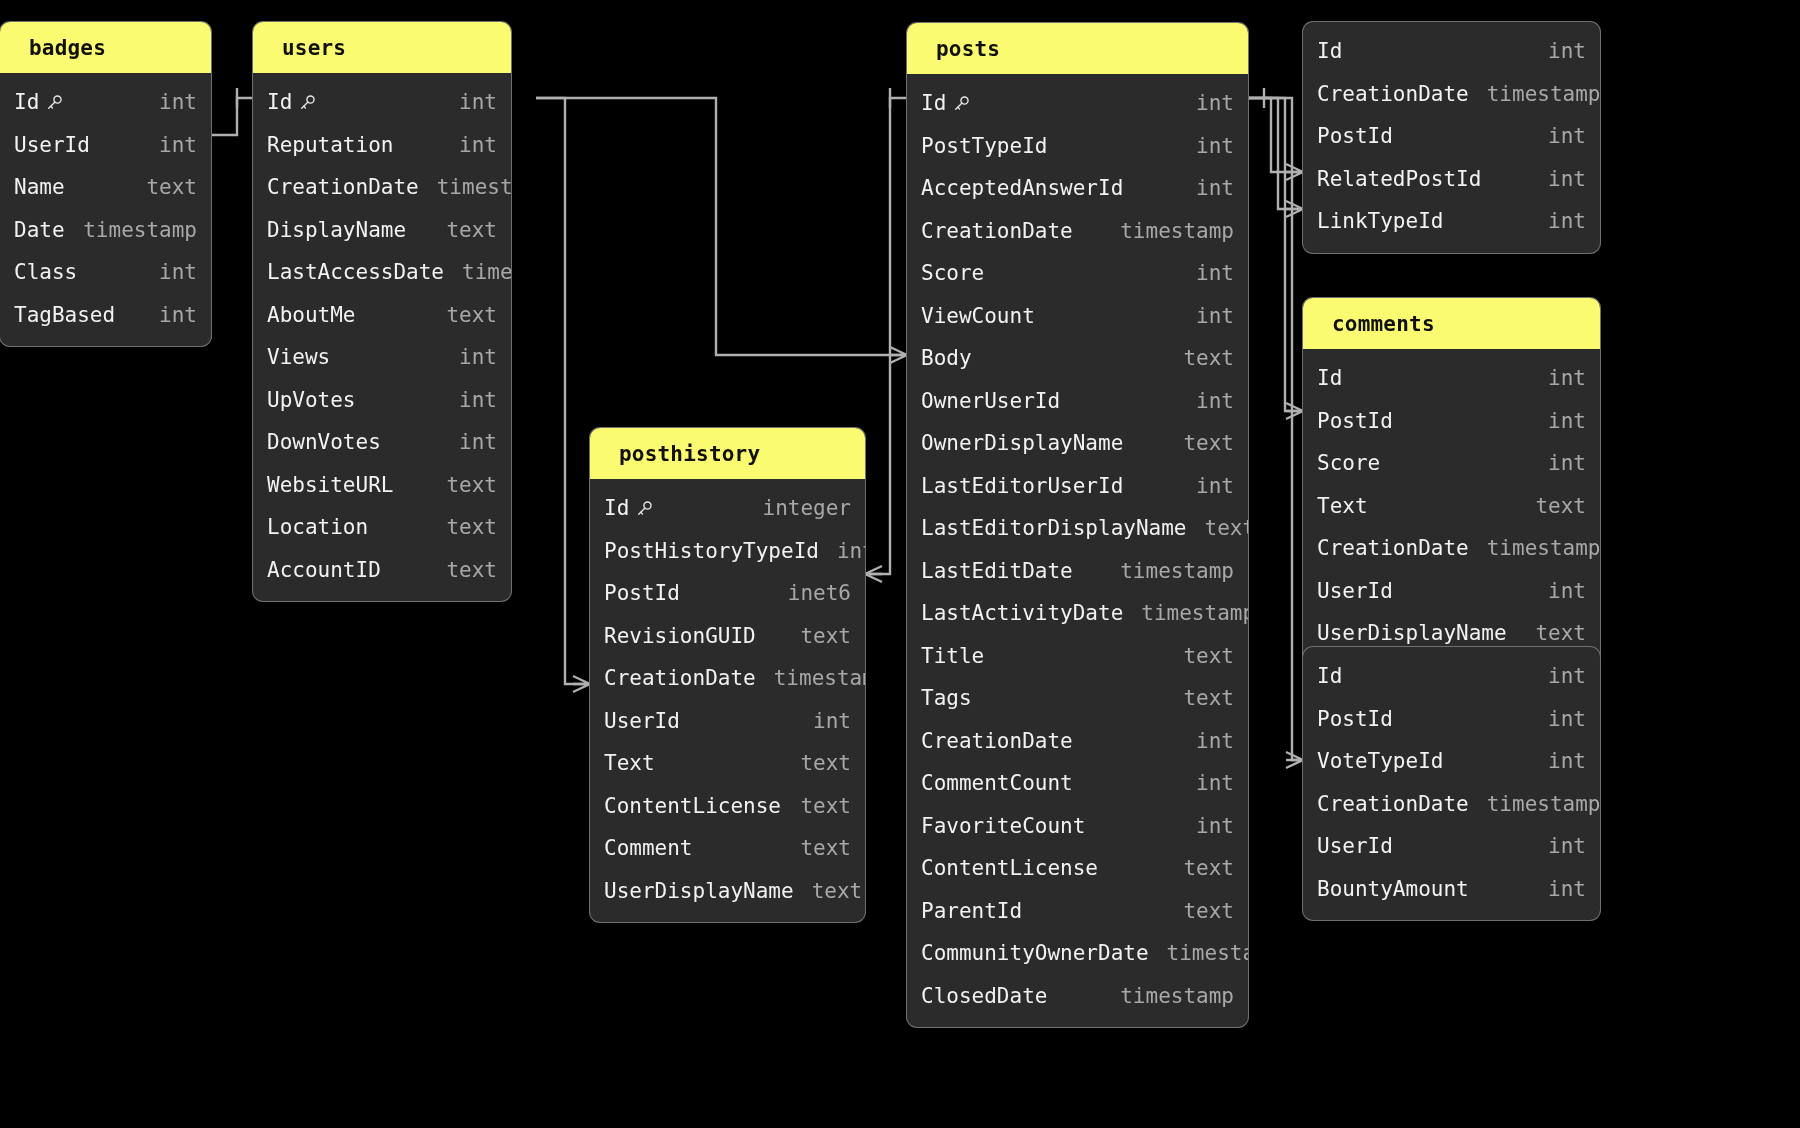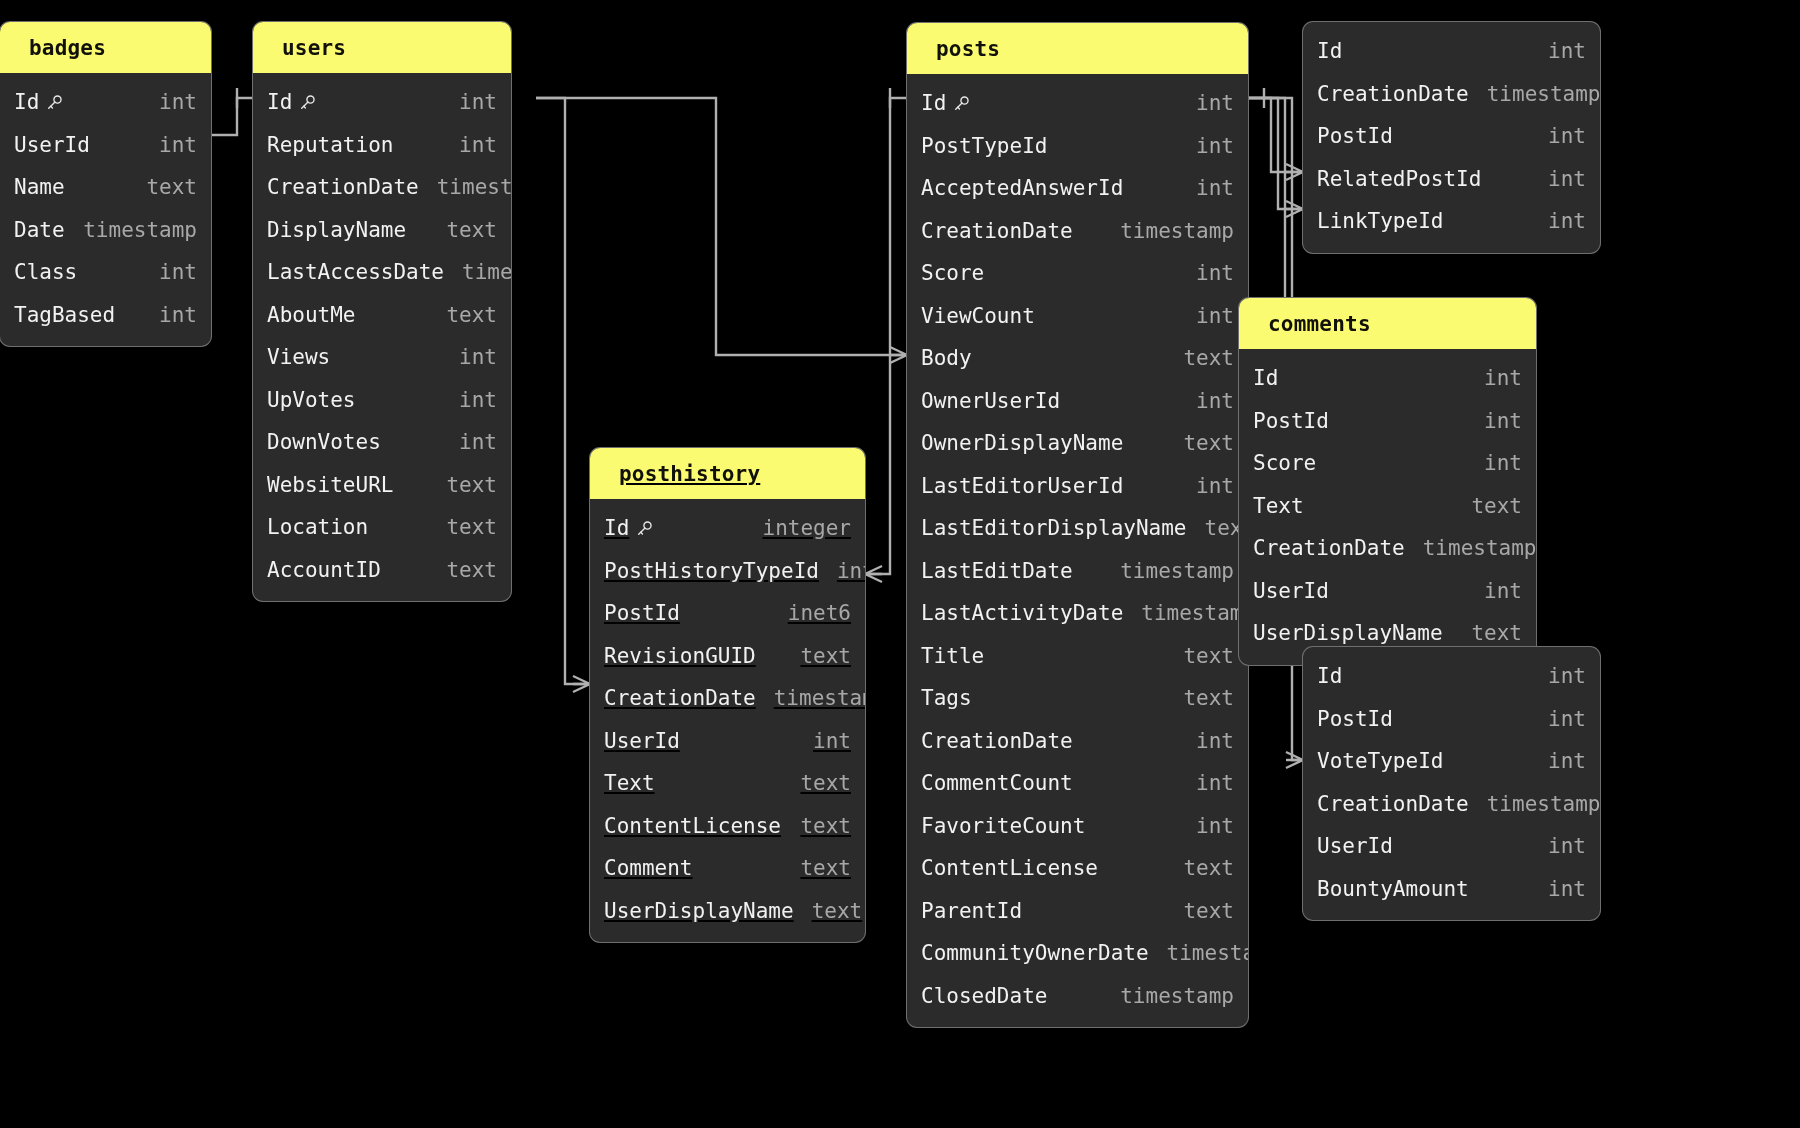--- a/index.html
+++ b/index.html
@@ -225,21 +225,21 @@
             <span class="field-type">text</span>
           </div>
           <div class="field">
             <div class="field-name">
               <span>AccountID</span>
             </div>
             <span class="field-type">text</span>
           </div>
         </div>
       </div>
-      <div class="table" style="left: 590px; top: 448px; width: 275px; text-decoration: underline;">
+      <div class="table" style="left: 590px; top: 428px; width: 275px;">
         <div class="table-header">posthistory</div>
         <div class="table-body">
           <div class="field">
             <div class="field-name">
               <span>Id</span>
               <span class="key-icon">
                 <svg width="17" height="17" viewBox="0 0 20 20">
                   <circle cx="13.5" cy="6.5" r="4.2" fill="none" stroke="#e8e8e8" stroke-width="1.6"></circle>
                   <path d="M 10.6 9.4 L 3.2 16.8" fill="none" stroke="#e8e8e8" stroke-width="1.6" stroke-linecap="round"></path>
                   <path d="M 5.6 14.4 L 7.6 16.4" fill="none" stroke="#e8e8e8" stroke-width="1.6" stroke-linecap="round"></path>
@@ -475,21 +475,21 @@
             <span class="field-type">int</span>
           </div>
           <div class="field">
             <div class="field-name">
               <span>LinkTypeId</span>
             </div>
             <span class="field-type">int</span>
           </div>
         </div>
       </div>
-      <div class="table" style="left: 1239px; top: 298px; width: 297px;">
+      <div class="table" style="left: 1303px; top: 298px; width: 297px;">
         <div class="table-header">comments</div>
         <div class="table-body">
           <div class="field">
             <div class="field-name">
               <span>Id</span>
             </div>
             <span class="field-type">int</span>
           </div>
           <div class="field">
             <div class="field-name">

